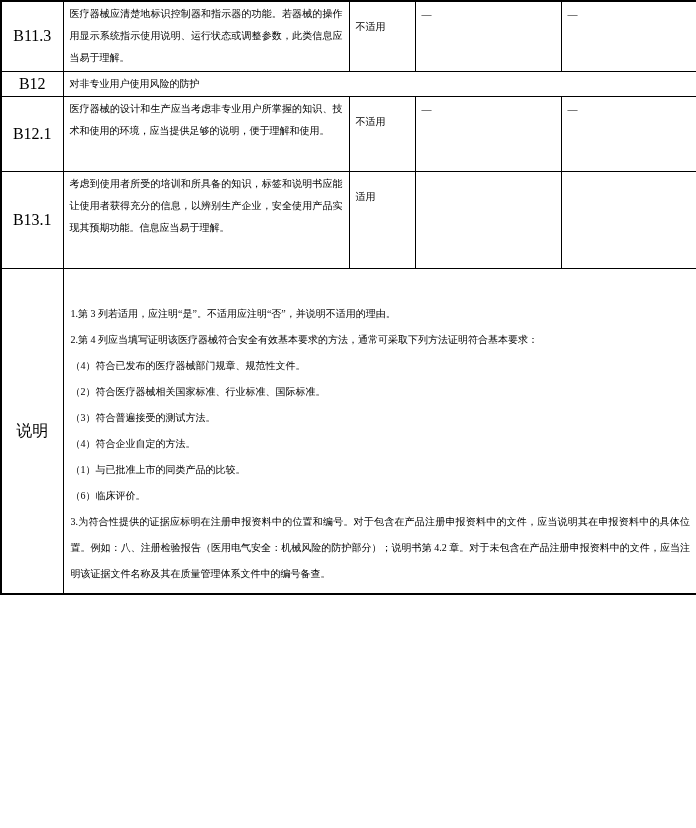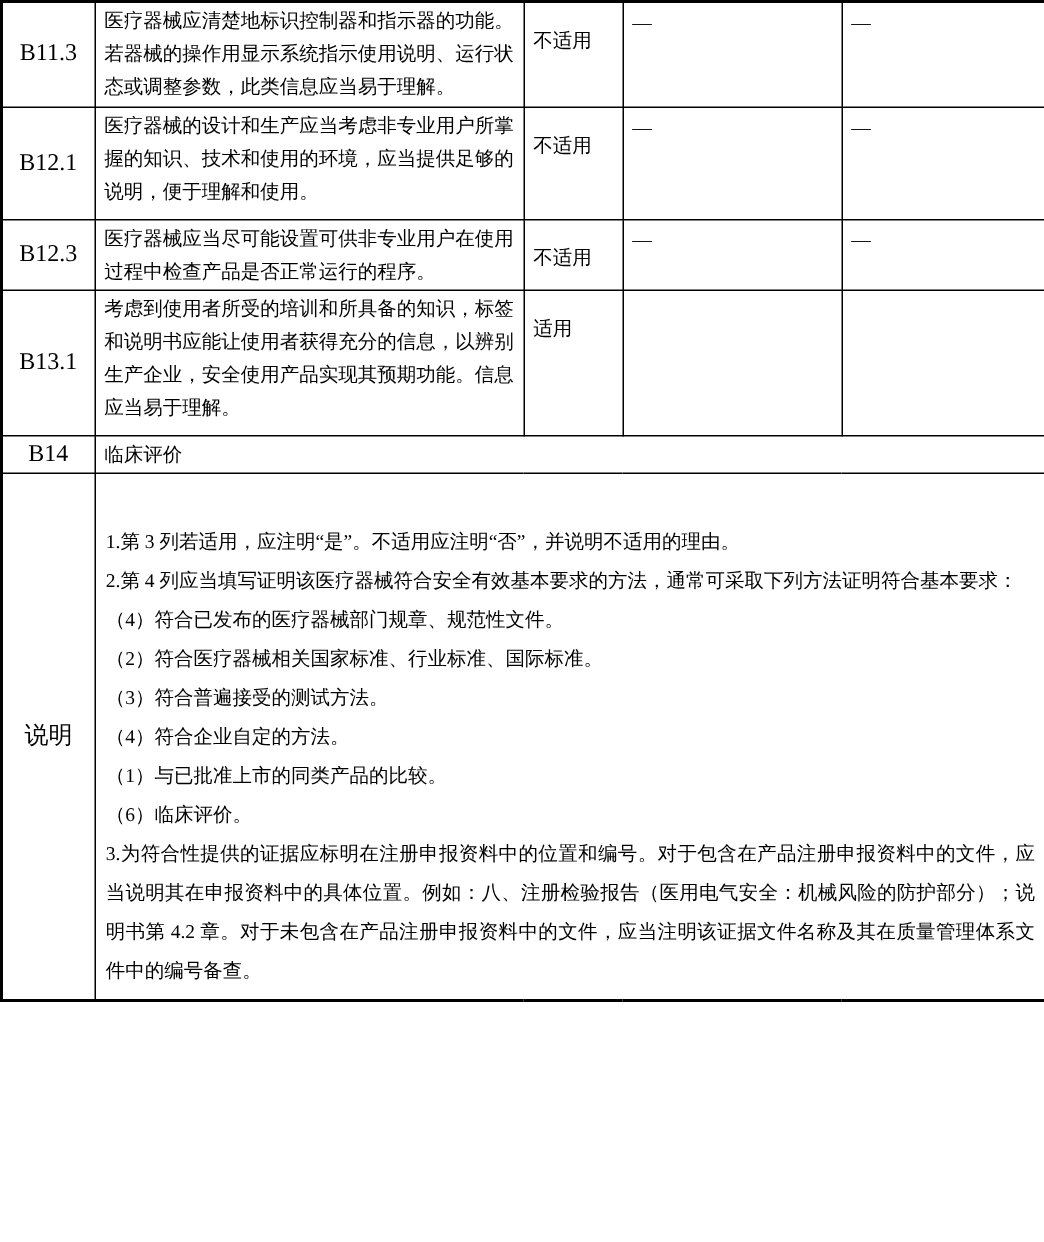--- a/index.html
+++ b/index.html
@@ -11,21 +11,21 @@
   table.req-table{
     border-collapse:collapse;
     table-layout:fixed;
     width:696px;
     border:2px solid #000;
     background:#fff;
   }
   td{
     border:1px solid #000;
     vertical-align:top;
-    font-size:13px;
+    font-size:10px;
     line-height:22px;
     padding:1px 6px;
     overflow:hidden;
     word-break:break-all;
   }
   td.c1{
     text-align:center;
     vertical-align:middle;
     padding:1px 2px;
     font-size:16px;
@@ -62,51 +62,44 @@
   <tbody>
 
     <tr style="height:70px">
       <td class="c1">B11.3</td>
       <td class="c2">医疗器械应清楚地标识控制器和指示器的功能。若器械的操作用显示系统指示使用说明、运行状态或调整参数，此类信息应当易于理解。</td>
       <td class="c3">不适用</td>
       <td class="c4">—</td>
       <td class="c5">—</td>
     </tr>
 
+    <tr style="height:25px">
+      <td class="c1">B12</td>
+      <td class="c2 section-cell" colspan="4">对非专业用户使用风险的防护</td>
+    </tr>
 
     <tr style="height:75px">
       <td class="c1">B12.1</td>
       <td class="c2">医疗器械的设计和生产应当考虑非专业用户所掌握的知识、技术和使用的环境，应当提供足够的说明，便于理解和使用。</td>
       <td class="c3">不适用</td>
       <td class="c4">—</td>
       <td class="c5">—</td>
     </tr>
 
 
-    <tr style="height:45px">
-      <td class="c1">B12.3</td>
-      <td class="c2">医疗器械应当尽可能设置可供非专业用户在使用过程中检查产品是否正常运行的程序。</td>
-      <td class="c3">不适用</td>
-      <td class="c4">—</td>
-      <td class="c5">—</td>
-    </tr>
 
 
     <tr style="height:97px">
       <td class="c1">B13.1</td>
       <td class="c2">考虑到使用者所受的培训和所具备的知识，标签和说明书应能让使用者获得充分的信息，以辨别生产企业，安全使用产品实现其预期功能。信息应当易于理解。</td>
       <td class="c3">适用</td>
       <td class="c4"></td>
       <td class="c5"></td>
     </tr>
 
-    <tr style="height:22px">
-      <td class="c1">B14</td>
-      <td class="c2 section-cell" colspan="4">临床评价</td>
-    </tr>
 
 
 
     <tr style="height:326px">
       <td class="c1 note-label-cell">说明</td>
       <td class="note-body" colspan="4">
         <div class="note-line">1.第 3 列若适用，应注明“是”。不适用应注明“否”，并说明不适用的理由。</div>
         <div class="note-line">2.第 4 列应当填写证明该医疗器械符合安全有效基本要求的方法，通常可采取下列方法证明符合基本要求：</div>
         <div class="note-line">（4）符合已发布的医疗器械部门规章、规范性文件。</div>
         <div class="note-line">（2）符合医疗器械相关国家标准、行业标准、国际标准。</div>

